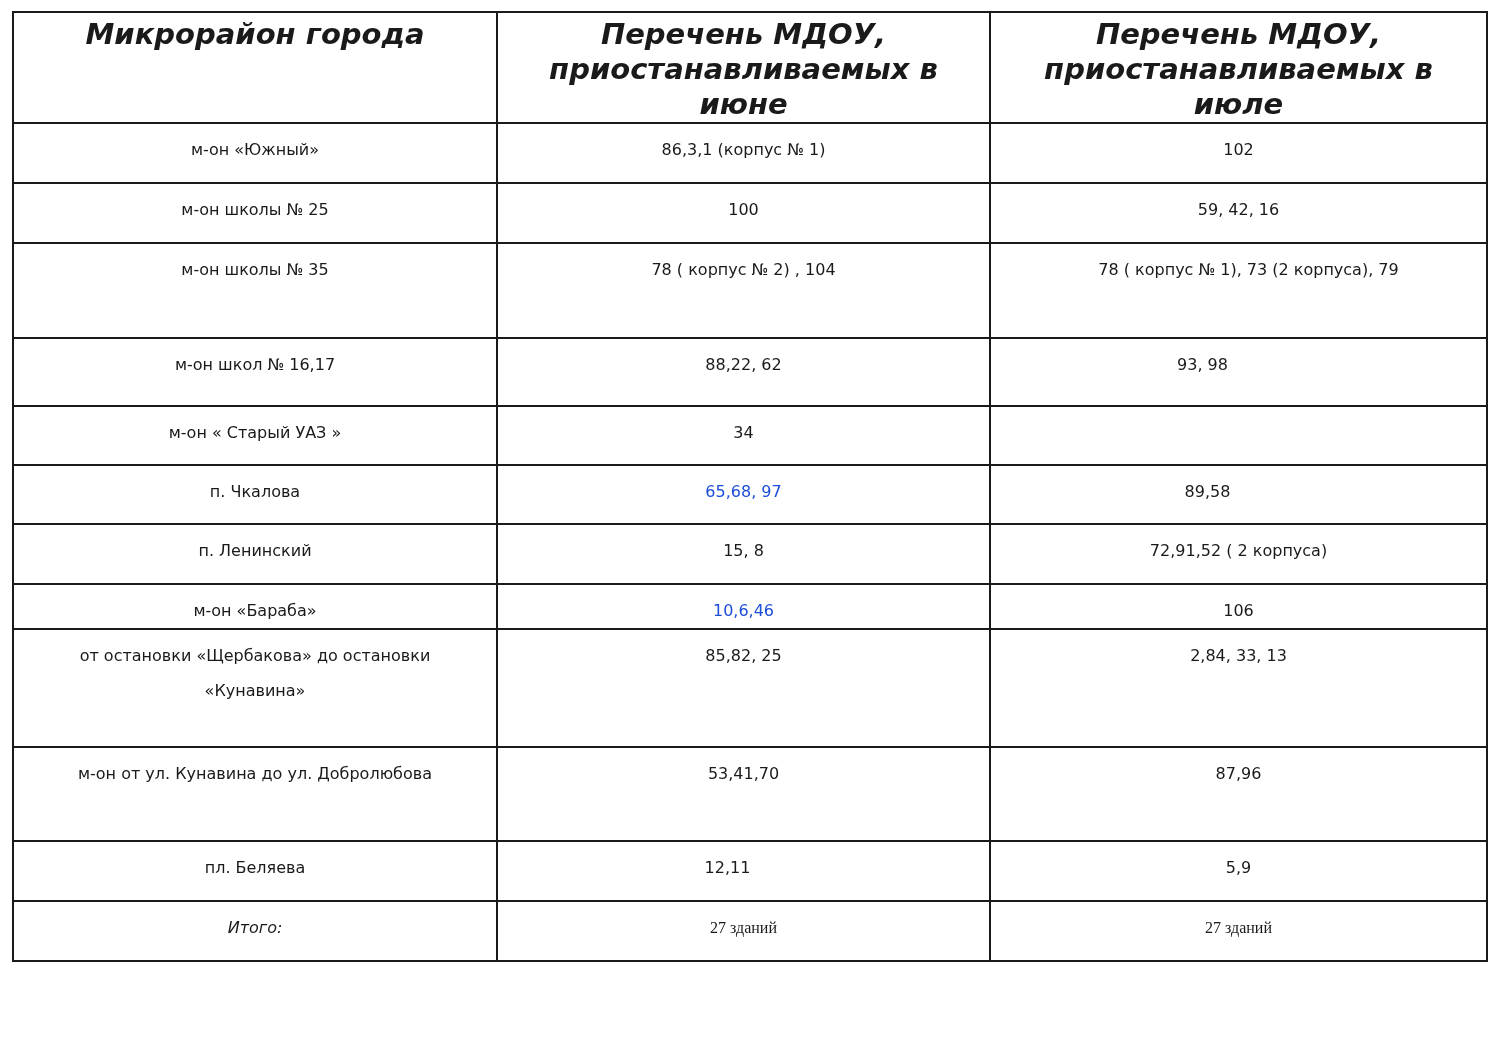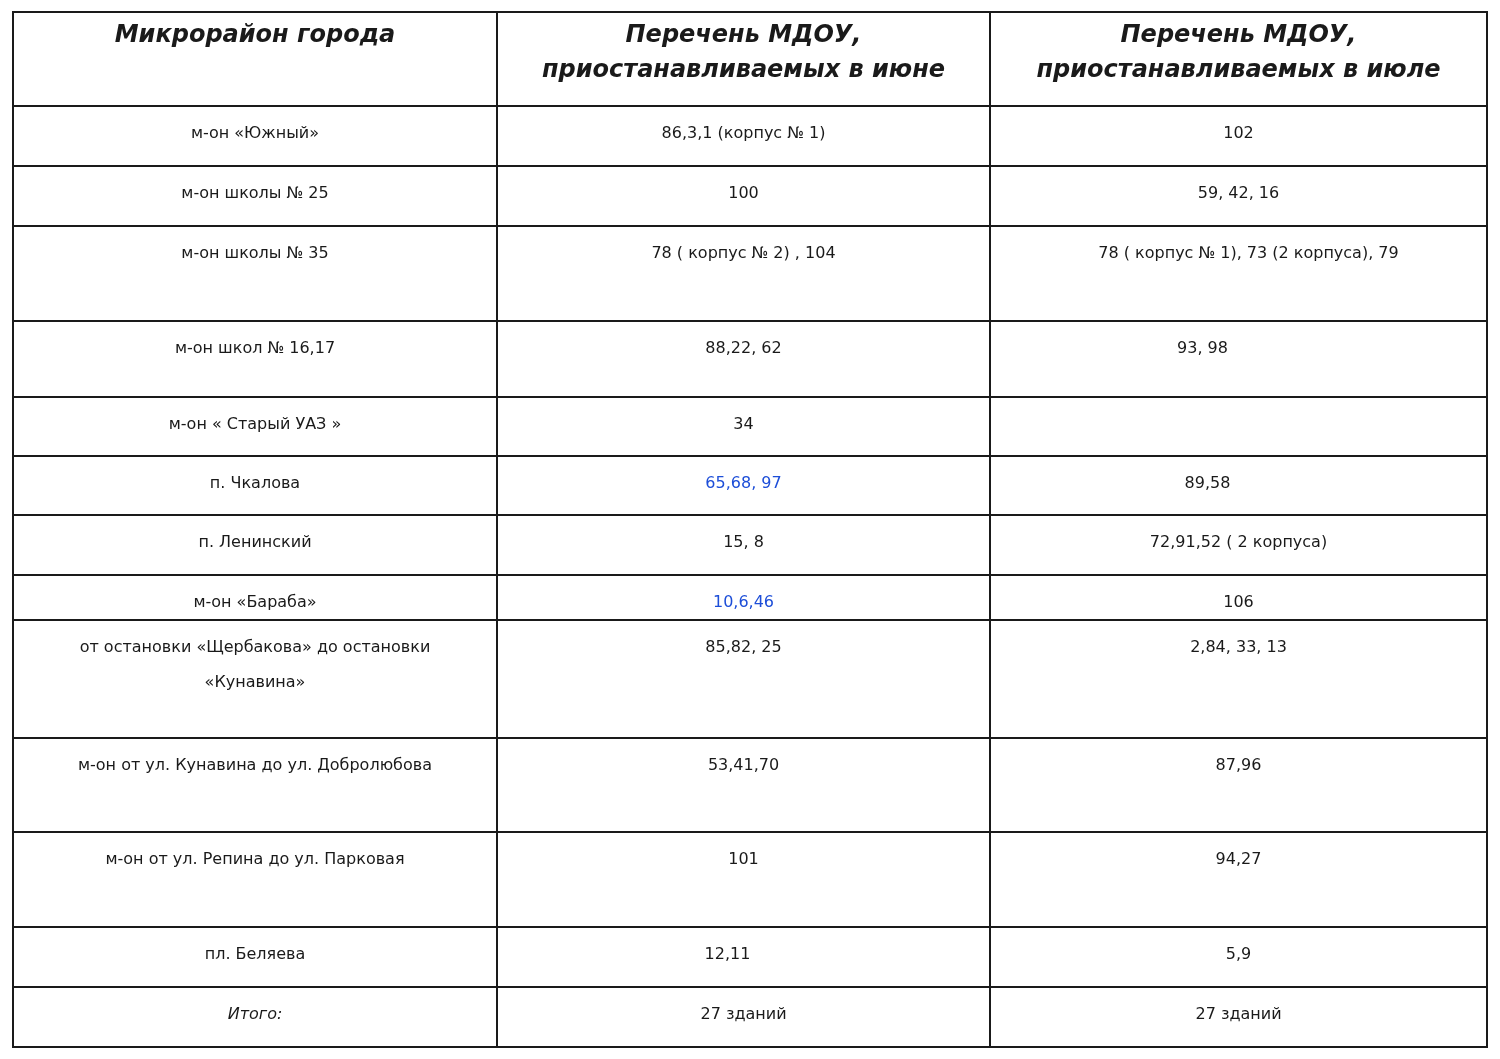--- a/index.html
+++ b/index.html
@@ -28,28 +28,28 @@
       text-align: center;
       padding: 0 8px;
       font-size: 16px;
       line-height: 35px;
       font-weight: normal;
     }
     .doc-table th {
       font-style: italic;
       font-weight: bold;
       padding-top: 4px;
-      font-size: 24px;
+      font-size: 29px;
     }
     .col-district { width: 484px; }
     .col-june { width: 493px; }
     .col-july { width: 497px; }
     .doc-table td { padding-top: 8px; }
     .total-label { font-style: italic; font-weight: bold; }
-    .total-value { font-weight: bold; }
+    .total-value { font-weight: bold; font-family: Liberation Serif, serif; }
     .faded { color: #1d4ed8; }
   </style>
 </head>
 <body>
 
 <table class="doc-table">
   <colgroup>
     <col class="col-district">
     <col class="col-june">
     <col class="col-july">
@@ -70,21 +70,21 @@
     <tr style="height:60px;">
       <td>м-он школы № 25</td>
       <td>100</td>
       <td>59, 42, 16</td>
     </tr>
     <tr style="height:95px;">
       <td>м-он школы № 35</td>
       <td>78 ( корпус № 2) , 104</td>
       <td style="padding-left:90px;padding-right:70px;">78 ( корпус № 1), 73 (2 корпуса), 79</td>
     </tr>
-    <tr style="height:76px;">
+    <tr style="height:68px;">
       <td>м-он школ № 16,17</td>
       <td>88,22, 62</td>
       <td style="padding-right:80px;">93, 98</td>
     </tr>
     <tr style="height:59px;">
       <td>м-он « Старый УАЗ »</td>
       <td>34</td>
       <td></td>
     </tr>
     <tr style="height:59px;">
@@ -105,25 +105,20 @@
     <tr style="height:118px;margin-top:16px;">
       <td style="padding-left:30px;padding-right:30px;">от остановки «Щербакова» до остановки «Кунавина»</td>
       <td>85,82, 25</td>
       <td>2,84, 33, 13</td>
     </tr>
     <tr style="height:94px;">
       <td style="padding-left:50px;padding-right:50px;">м-он от ул. Кунавина до ул. Добролюбова</td>
       <td>53,41,70</td>
       <td>87,96</td>
     </tr>
-    <tr style="height:95px;">
-      <td style="padding-left:60px;padding-right:60px;">м-он от ул. Репина до ул. Парковая</td>
-      <td>101</td>
-      <td>94,27</td>
-    </tr>
     <tr style="height:60px;">
       <td>пл. Беляева</td>
       <td style="padding-right:40px;">12,11</td>
       <td>5,9</td>
     </tr>
     <tr style="height:60px;">
       <td class="total-label">Итого:</td>
       <td class="total-value">27 зданий</td>
       <td class="total-value">27 зданий</td>
     </tr>

